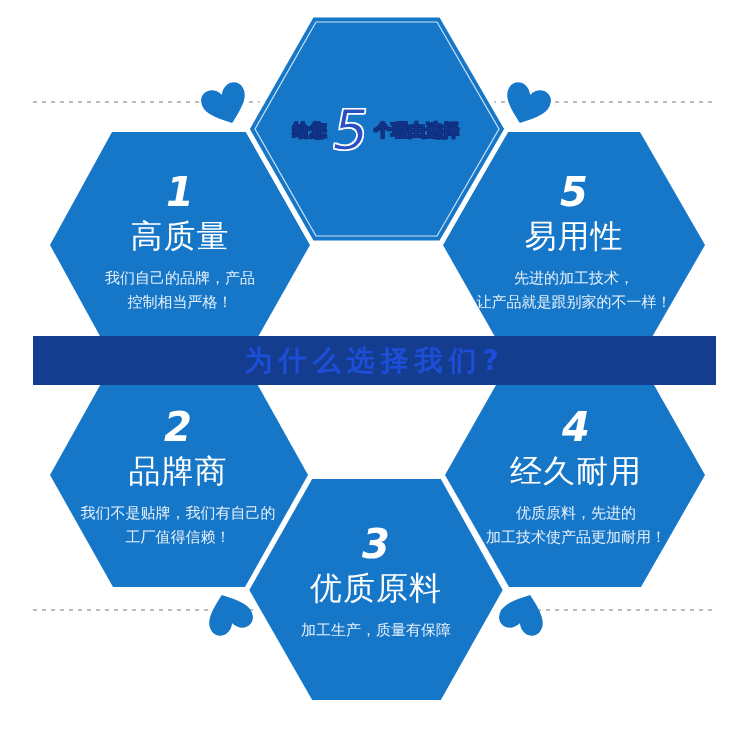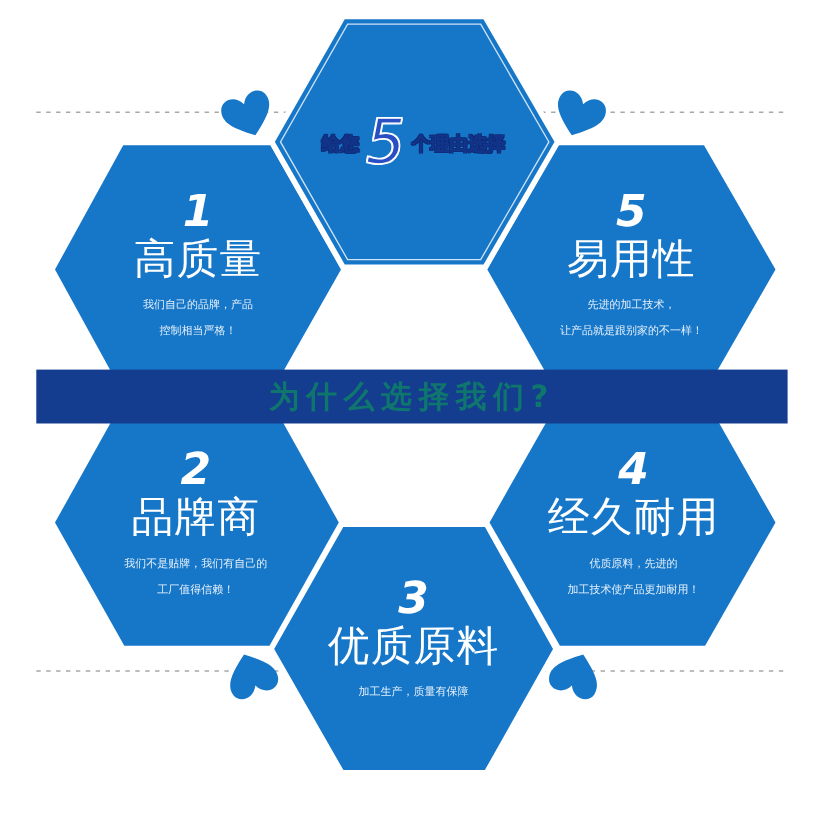--- a/index.html
+++ b/index.html
@@ -1,25 +1,25 @@
 <!DOCTYPE html>
 <html><head>
 <meta charset="utf-8">
 <style>
   html, body { margin: 0; padding: 0; background: #ffffff; }
   #stage { position: relative; width: 750px; height: 750px; overflow: hidden; background: #ffffff; font-family: "DejaVu Sans", "Liberation Sans", sans-serif; }
   svg.shapes { position: absolute; left: 0; top: 0; }
   .hex-text { position: absolute; width: 260px; text-align: center; color: #ffffff; }
   .hex-num { font-family: "DejaVu Sans", sans-serif; font-weight: bold; font-style: italic; font-size: 40px; line-height: 44px; }
-  .hex-title { font-family: Liberation Serif, serif; font-weight: 200; font-size: 38px; line-height: 44px; letter-spacing: 1px; }
-  .hex-desc { font-size: 10px; line-height: 24px; margin-top: 8px; color: #e6f0fb; }
+  .hex-title { font-family: Liberation Serif, serif; font-weight: 200; font-size: 32px; line-height: 44px; letter-spacing: 1px; }
+  .hex-desc { font-size: 15px; line-height: 24px; margin-top: 8px; color: #e6f0fb; }
   .hero { position: absolute; left: 247px; top: 100px; width: 258px; height: 60px; display: flex; align-items: center; justify-content: center; }
   .hero-small { font-size: 17px; font-weight: bold; color: #0f172a; -webkit-text-stroke: 0.8px #12338a; text-shadow: 1px 1px 0 #0d2a73, -1px -1px 0 #0d2a73, 1px -1px 0 #0d2a73, -1px 1px 0 #0d2a73; }
   .hero-big { font-size: 56px; font-style: italic; font-weight: 200; color: #2a4fc2; margin: 0 6px; -webkit-text-stroke: 1px #ffffff; text-shadow: 1px 1px 0 #ffffff, -1px -1px 0 #ffffff, 1px -1px 0 #ffffff, -1px 1px 0 #ffffff; line-height: 56px; }
-  .banner-text { position: absolute; left: 33px; top: 336px; width: 683px; height: 49px; display: flex; align-items: center; justify-content: center; color: #0f766e; font-size: 28px; font-weight: bold; letter-spacing: 6px; }
+  .banner-text { position: absolute; left: 33px; top: 336px; width: 683px; height: 49px; display: flex; align-items: center; justify-content: center; color: #1d4ed8; font-size: 28px; font-weight: bold; letter-spacing: 6px; }
 </style>
 </head>
 <body>
 
 <div id="stage">
 
   <svg class="shapes" width="750" height="750" viewBox="0 0 750 750">
 
     <line x1="33" y1="102" x2="716" y2="102" stroke="#a8a8a8" stroke-width="1.5" stroke-dasharray="4,5"></line>
     <line x1="33" y1="610" x2="716" y2="610" stroke="#a8a8a8" stroke-width="1.5" stroke-dasharray="4,5"></line>

